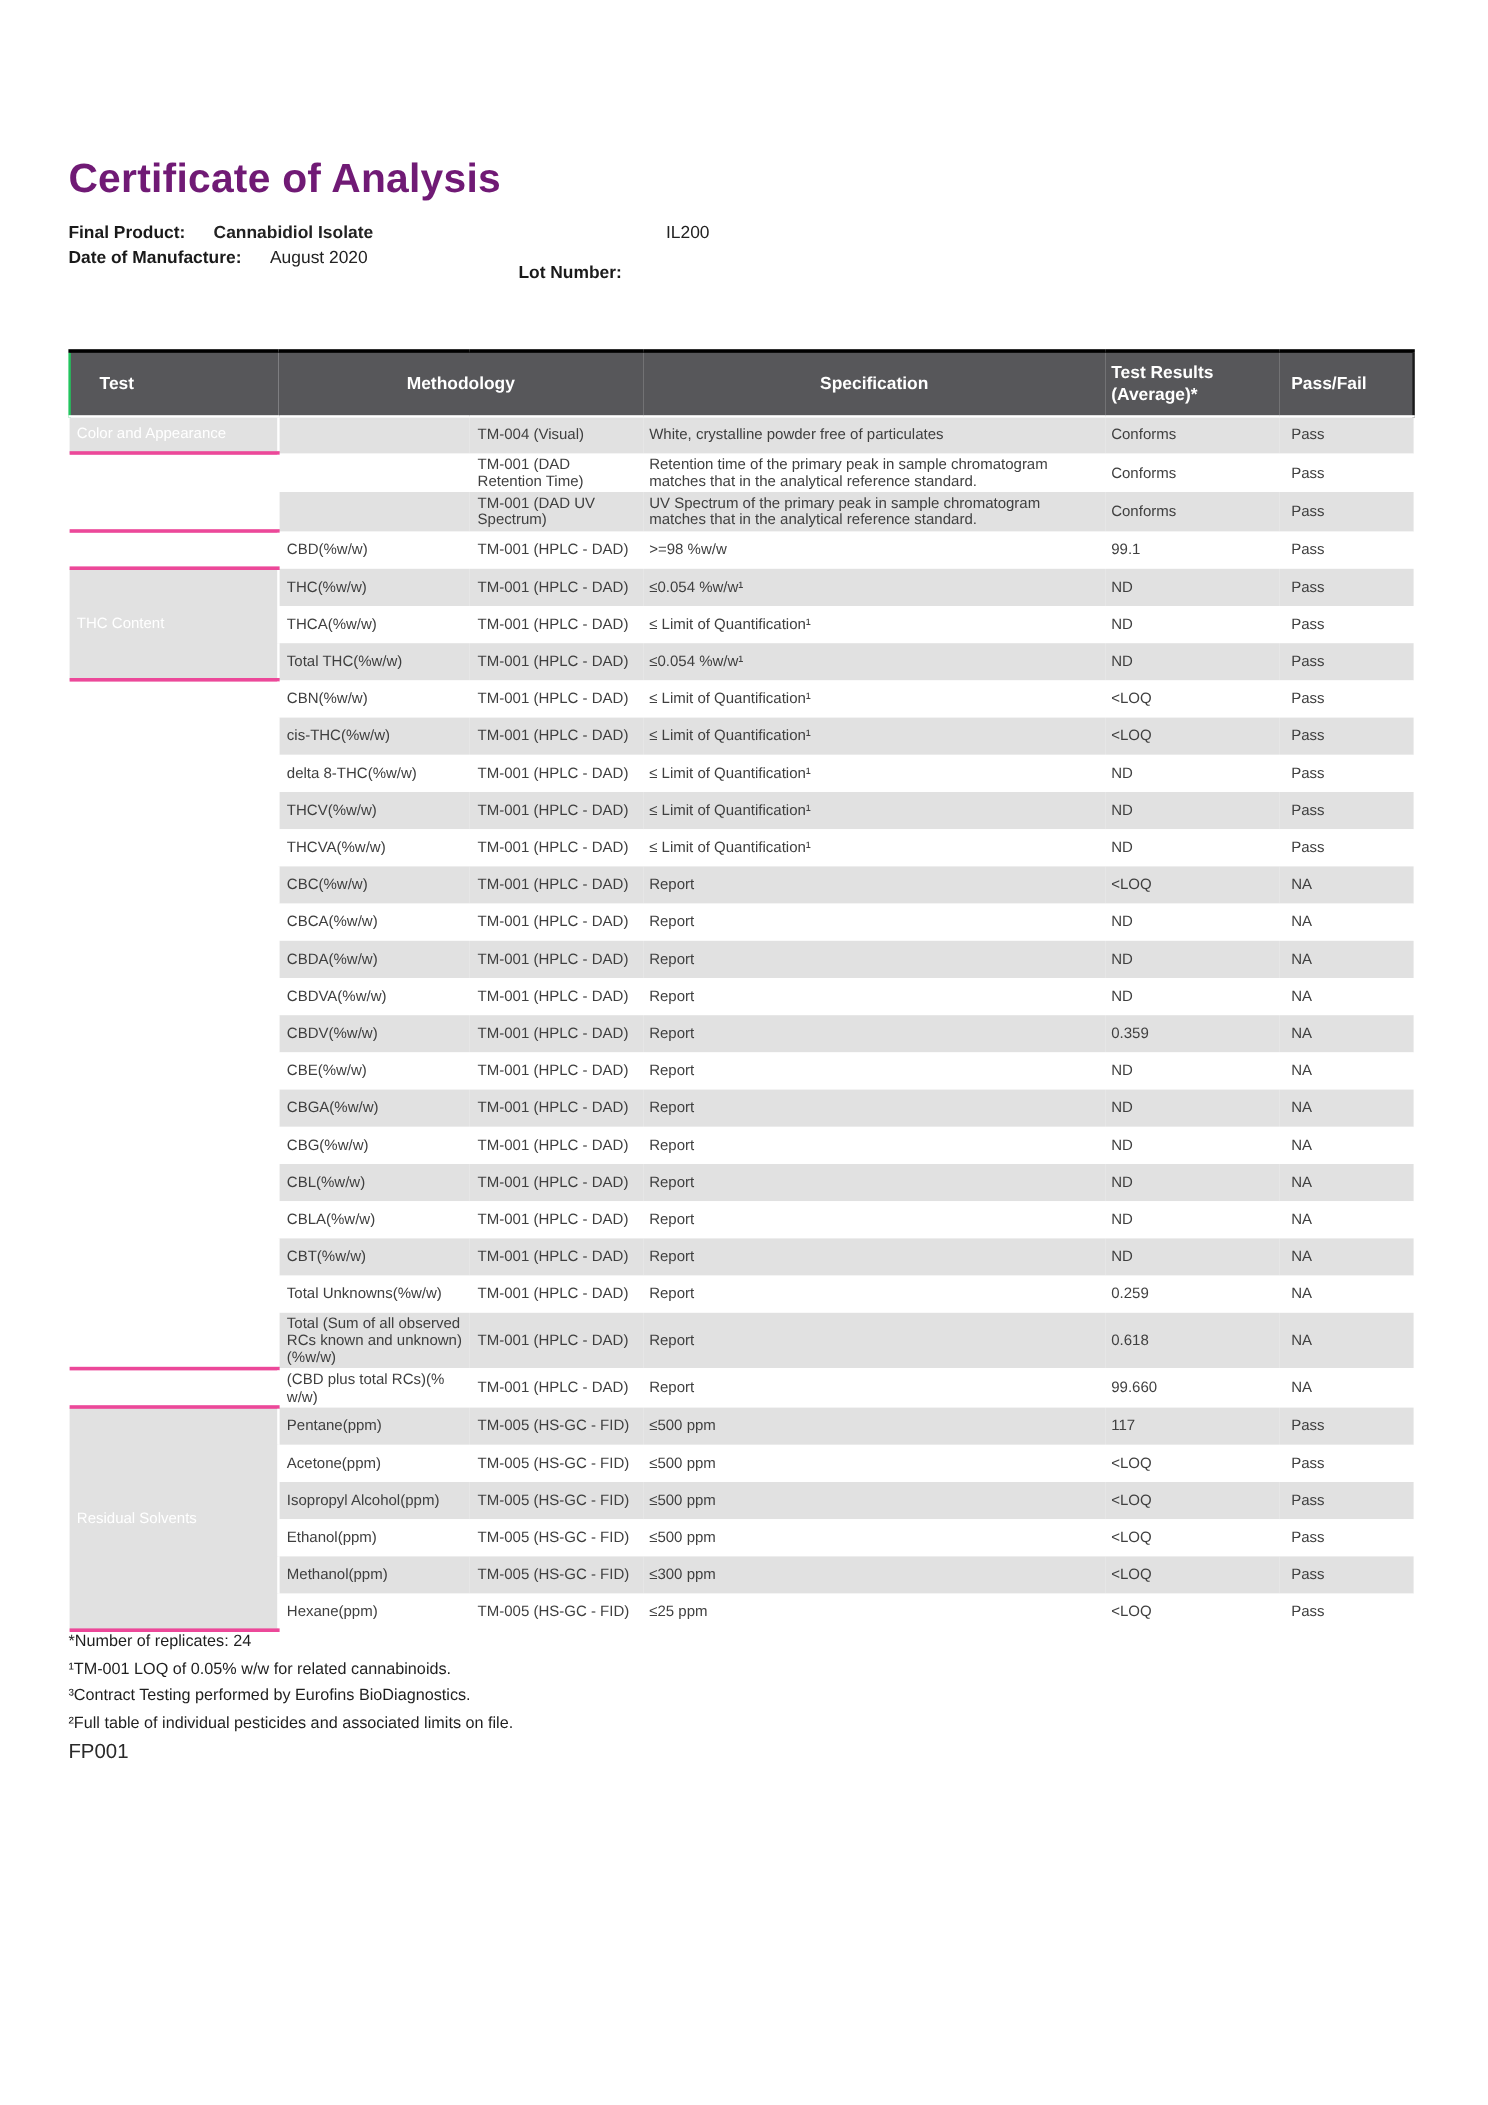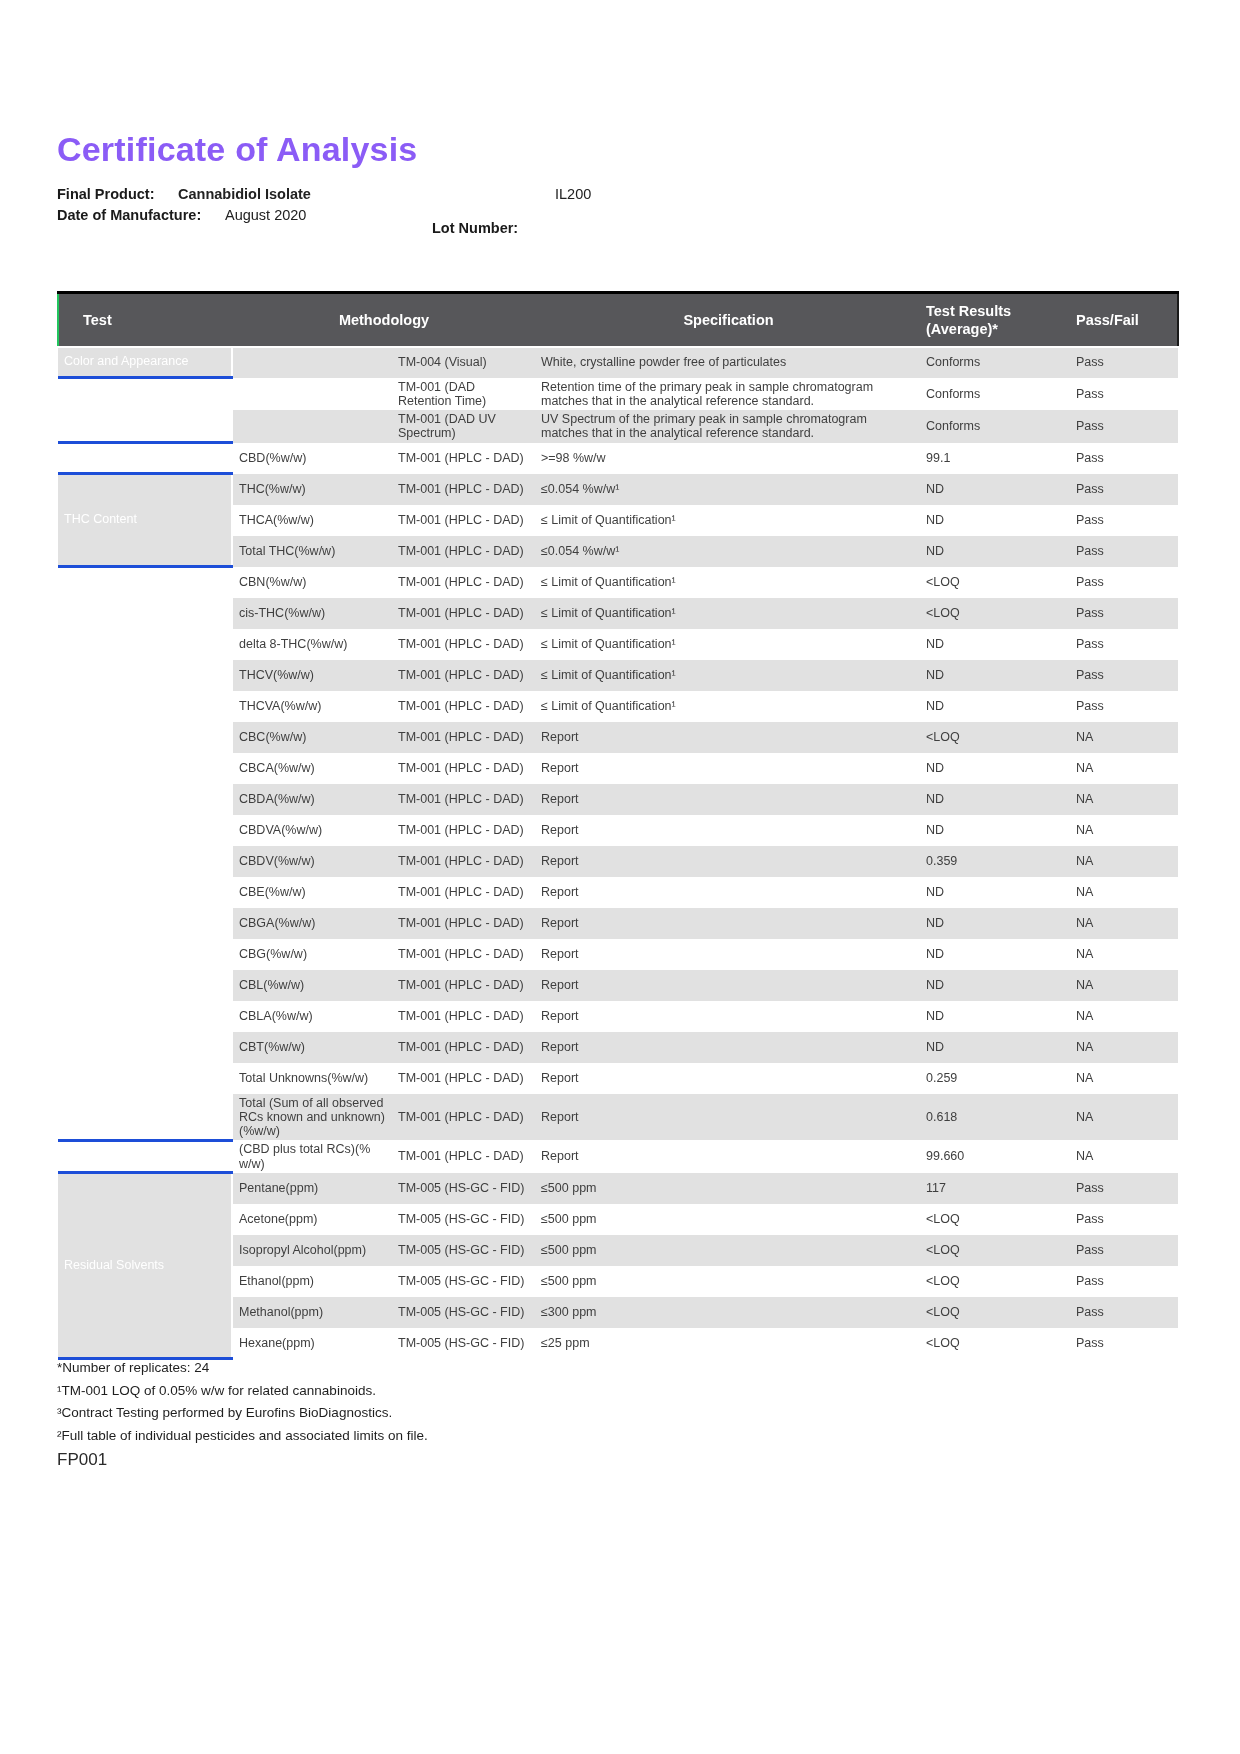--- a/index.html
+++ b/index.html
@@ -7,21 +7,21 @@
   body {
     width: 1240px; height: 1754px;
     font-family: "Liberation Sans", "DejaVu Sans", sans-serif;
     color: #3f3f3f;
     position: relative;
     overflow: hidden;
   }
   .page { position: absolute; left: 57px; top: 130px; width: 1130px; }
 
   h1.title {
-    font-size: 34px; font-weight: bold; color: #8b5cf6;
+    font-size: 34px; font-weight: bold; color: #701a75;
     letter-spacing: 0.2px; margin-bottom: 17px;
   }
   .info-line { position: relative; height: 21px; font-size: 14.5px; color: #1a1a1a; }
   .info-label { position: absolute; font-weight: bold; white-space: nowrap; }
   .info-value { position: absolute; white-space: nowrap; color: #222; }
   .lp0 { left: 0; } .lv1 { left: 121px; font-weight: bold; } .lp2 { left: 375px; margin-top: 34px; } .lv2 { left: 498px; }
   .lv3 { left: 168px; }
 
   table.coa {
     margin-top: 63px;
@@ -49,21 +49,21 @@
     padding: 2px 6px 2px 6px;
     line-height: 1.14;
     color: #3f3f3f;
   }
   tr.shade td { background: #e1e1e1; }
   tr.plain td { background: #ffffff; }
   td.group-cell {
     background: #8b8b8d;
     color: #ffffff;
     border-right: 2px solid #ffffff;
-    border-bottom: 3px solid #1d4ed8;
+    border-bottom: 3px solid #ec4899;
     border-top: 1px solid #ffffff;
     padding-left: 6px;
     line-height: 1.25;
   }
   td.analyte-cell { padding-left: 6px; }
   td.methodology-cell { padding-left: 7px; }
   td.specification-cell { padding-left: 5px; }
   td.result-cell { padding-left: 5px; }
   td.passfail-cell { padding-left: 10px; }
 

